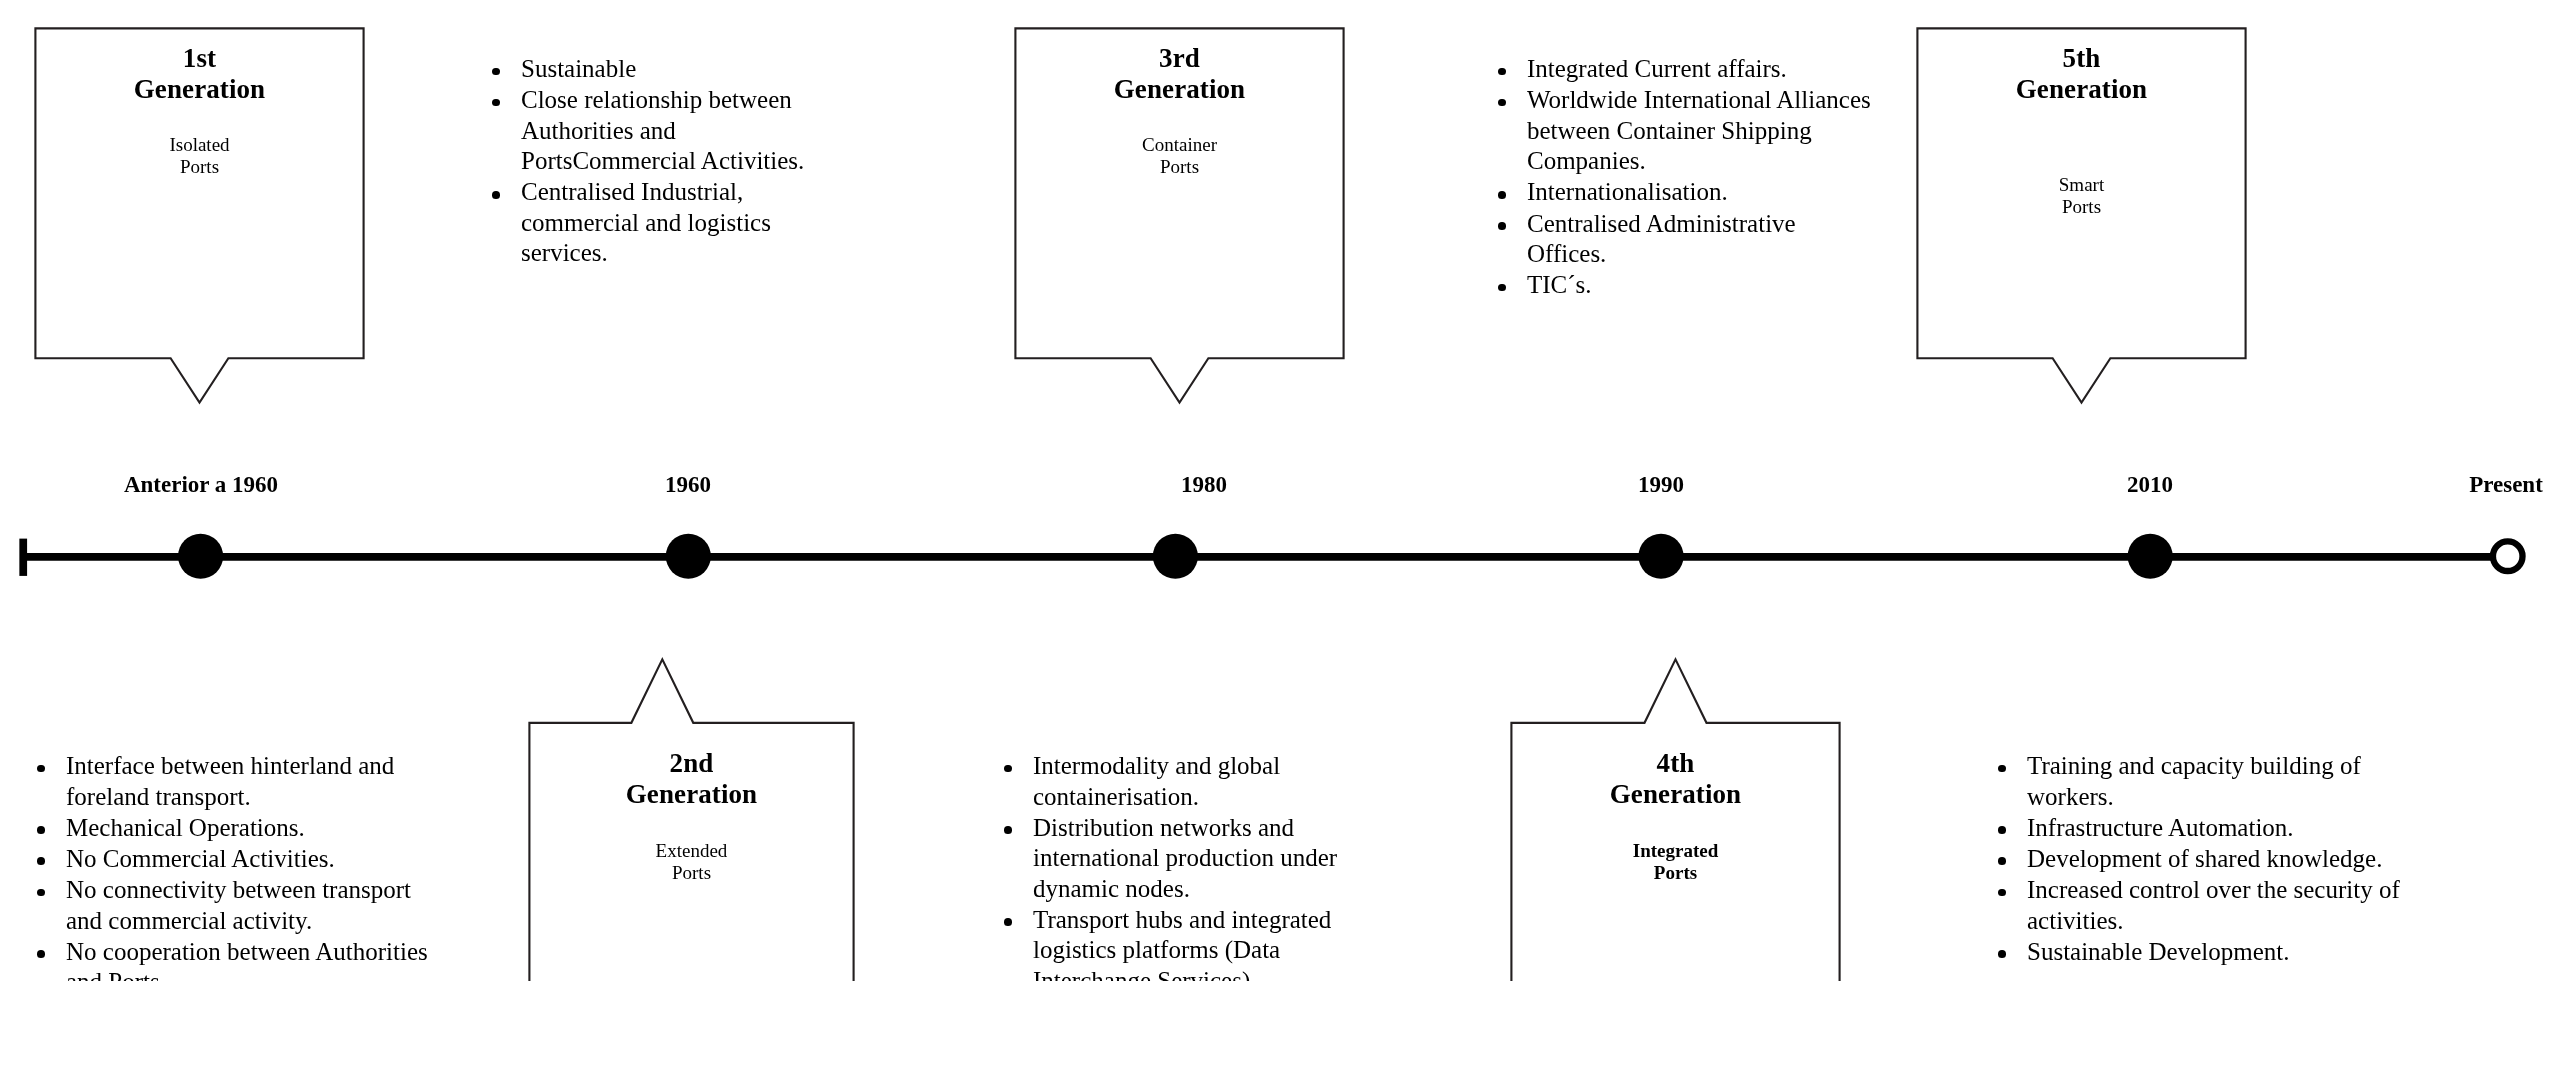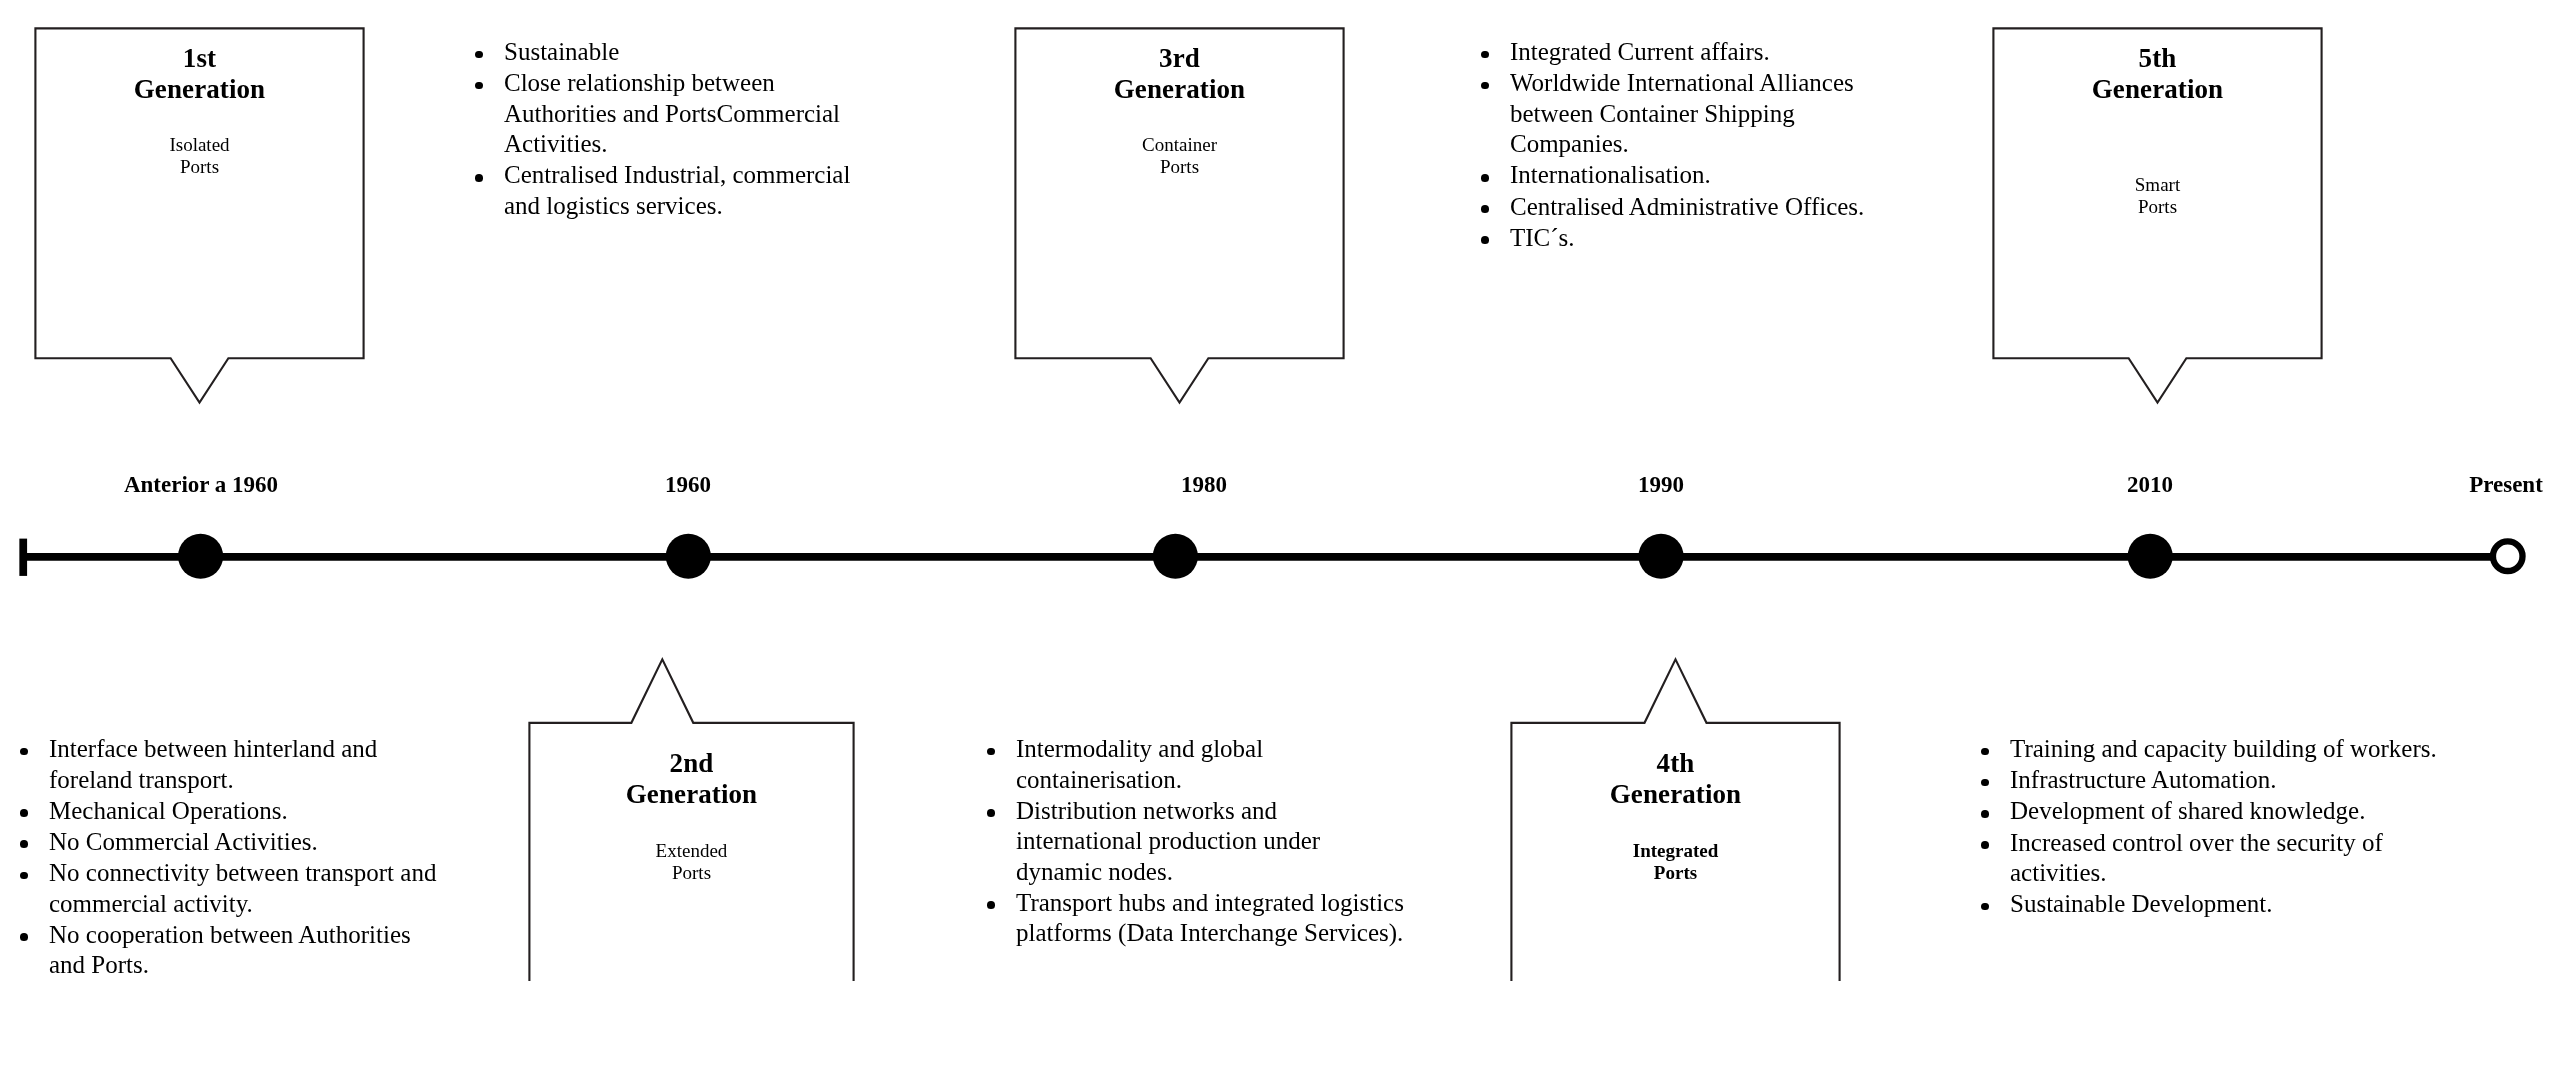--- a/index.html
+++ b/index.html
@@ -56,21 +56,21 @@
   }
 
   
   .bullets {
     position: absolute;
     font-size: 25px;
     line-height: 1.22;
   }
   .bullets ul {
     list-style: none;
-    margin: 0;
+    margin: 17px;
     padding: 0;
   }
   .bullets li {
     position: relative;
     padding-left: 39px;
     margin: 0 0 0.7px 0;
   }
   .bullets li .dot {
     position: absolute;
     left: 10px;
@@ -128,21 +128,21 @@
     <div class="box-text" style="top:15.5px;">
       <div class="gen-title">3rd</div>
       <div class="gen-title">Generation</div>
     </div>
     <div class="box-text" style="top:107px;">
       <div class="gen-sub">Container</div>
       <div class="gen-sub">Ports</div>
     </div>
   </div>
 
-  <div class="gen-box" style="left:1992px; top:27px; width:331px; height:377px;">
+  <div class="gen-box" style="left:1916px; top:27px; width:331px; height:377px;">
     <div class="shape">
       <svg viewBox="0 0 470 535" preserveAspectRatio="none">
         <path d="M 2,2 L 468,2 L 468,470 L 276,470 L 235,533 L 194,470 L 2,470 Z" fill="#ffffff" stroke="#231f20" stroke-width="3"></path>
       </svg>
     </div>
     <div class="box-text" style="top:15.5px;">
       <div class="gen-title">5th</div>
       <div class="gen-title">Generation</div>
     </div>
     <div class="box-text" style="top:107px;margin-top:40px;">

